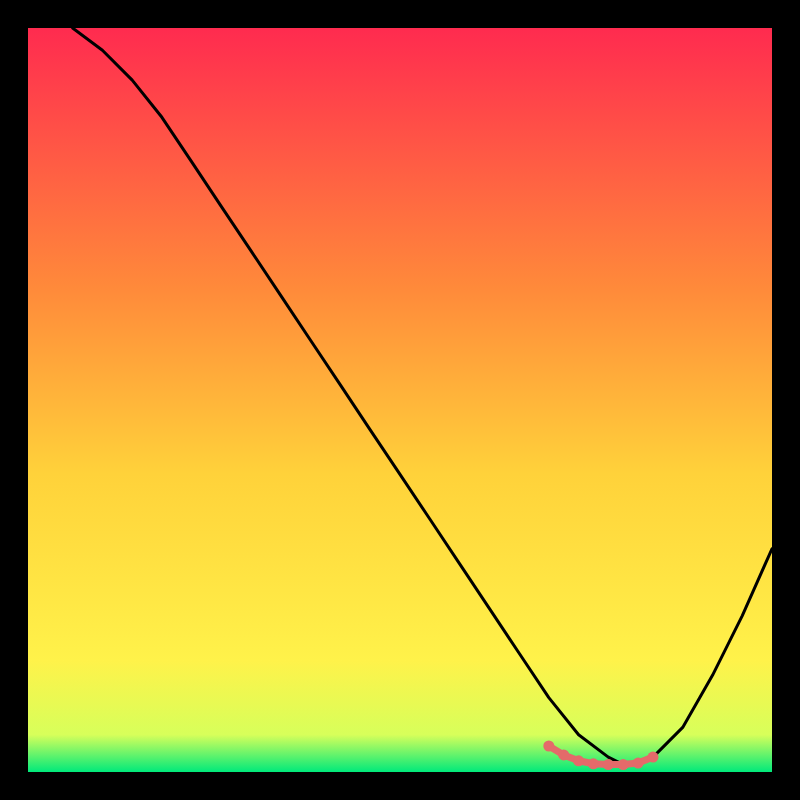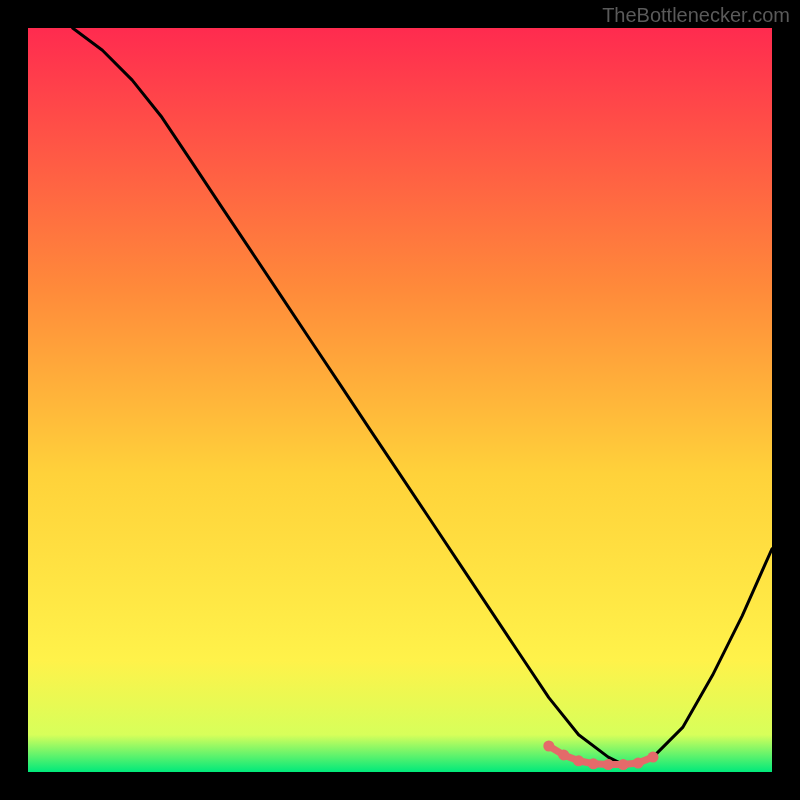--- a/index.html
+++ b/index.html
@@ -32,21 +32,20 @@
     top: 28px;
     width: 744px;
     height: 744px;
   }
   svg { display: block; }
 </style>
 </head>
 <body>
 
 <div class="outer">
-  <div class="watermark">TheBottlenecker.com</div>
   <div class="plot">
     <svg id="chart-svg" width="744" height="744" viewBox="0 0 744 744" preserveAspectRatio="none">
         <defs>
           <linearGradient id="bg-grad" x1="0" y1="0" x2="0" y2="1">
             <stop offset="0%" stop-color="#ff2b4f"></stop>
             <stop offset="35%" stop-color="#ff8a3a"></stop>
             <stop offset="60%" stop-color="#ffd23a"></stop>
             <stop offset="85%" stop-color="#fff24a"></stop>
             <stop offset="95%" stop-color="#d7ff5a"></stop>
             <stop offset="100%" stop-color="#00e97b"></stop>

